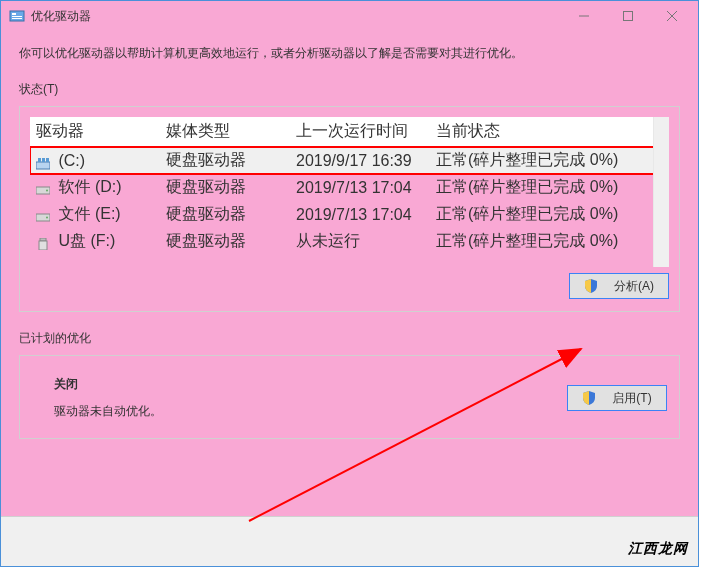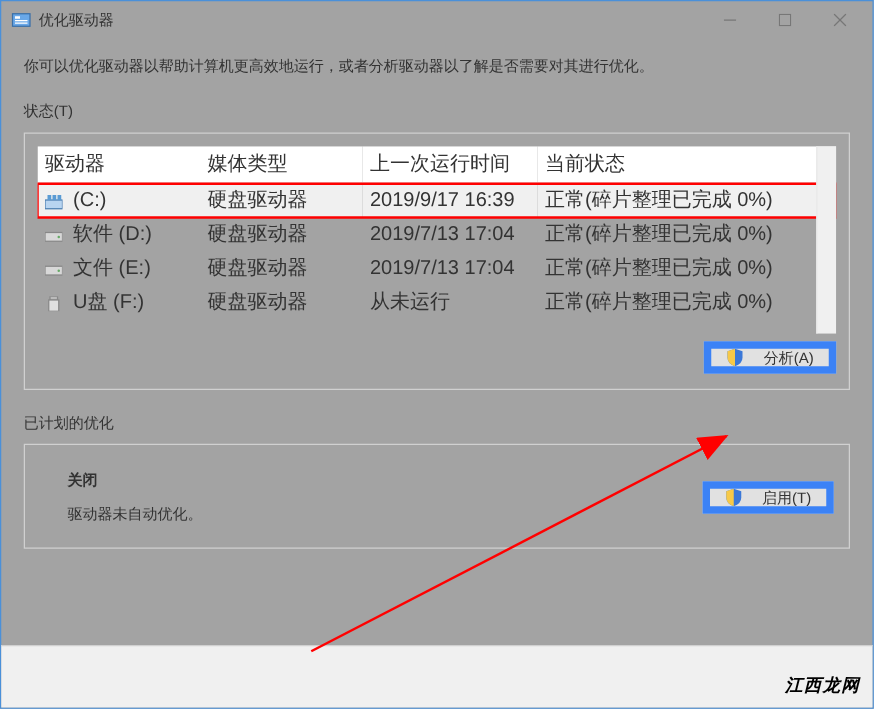--- a/index.html
+++ b/index.html
@@ -1,35 +1,35 @@
 <!DOCTYPE html>
 <html><head>
 <meta charset="utf-8">
 <style>
 * { margin: 0; padding: 0; box-sizing: border-box; font-family: "Microsoft YaHei", "Segoe UI", sans-serif; }
 body { background: #fff; width: 701px; height: 569px; overflow: hidden; position: relative; }
-.window { width: 699px; height: 567px; border: 1px solid #4a90d9; background: #a3a3a3; position: relative; }
+.window { width: 699px; height: 567px; border: 1px solid #4a90d9; background: #f9a8d4; position: relative; }
 .titlebar { height: 30px; display: flex; align-items: center; padding: 0 4px 0 8px; font-size: 12px; color: #333; }
 .titlebar-icon { width: 16px; height: 16px; margin-right: 6px; }
 .titlebar-text { flex: 1; }
 .win-controls { display: flex; }
 .win-ctrl { width: 44px; height: 30px; display: flex; align-items: center; justify-content: center; color: #777; font-size: 12px; cursor: default; }
 .win-ctrl.close { color: #888; }
 .content { padding: 12px 18px 0 18px; font-size: 12px; color: #333; }
 .intro { margin-bottom: 18px; line-height: 1.7; }
 .section-label { margin-bottom: 8px; }
 .panel { border: 1px solid #d0d0d0; padding: 10px 10px 12px 10px; margin-bottom: 12px; }
 .drive-table { width: 100%; border-collapse: collapse; font-size: 16px; }
 .drive-table th { text-align: left; font-weight: normal; padding: 4px 6px; border-bottom: 1px solid #e0e0e0; color: #333; background: #fff; }
 .drive-table td { padding: 3px 6px; color: #333; vertical-align: middle; }
 .drive-table tr.selected td { background: #f0f0f0; }
 .drive-icon { display: inline-block; width: 14px; height: 12px; vertical-align: middle; margin-right: 4px; }
 .table-wrap { height: 150px; overflow: hidden; }
 .button-row { display: flex; justify-content: flex-end; gap: 8px; padding-top: 6px; }
-.btn { min-width: 100px; height: 26px; border: 6px solid #3b82f6; background: #e1e1e1; font-size: 12px; display: inline-flex; align-items: center; justify-content: center; gap: 16px; cursor: default; padding: 0 12px; }
+.btn { min-width: 100px; height: 26px; border: 1px solid #3b82f6; background: #e1e1e1; font-size: 12px; display: inline-flex; align-items: center; justify-content: center; gap: 16px; cursor: default; padding: 0 12px; }
 .btn.highlight { outline: 2px solid #f00; outline-offset: 1px; }
 .shield { width: 14px; height: 14px; }
 .scheduled-section { margin-top: 18px; }
 .scheduled-body { display: flex; align-items: center; padding: 6px 0 0 22px; }
 .scheduled-text { flex: 1; font-size: 12px; }
 .scheduled-text .bold { font-weight: bold; margin-bottom: 10px; }
 .scheduled-text .sub { color: #333; }
 .footer-bar { position: absolute; bottom: 0; left: 0; right: 0; height: 50px; border-top: 1px solid #d0d0d0; background: #f0f0f0; }
 .watermark { position: absolute; right: 10px; bottom: 8px; font-family: "SimHei","Microsoft YaHei",sans-serif; font-size: 14px; font-style: italic; color: #000; font-weight: bold; letter-spacing: 1px; pointer-events: none; }
 .red-box-row { outline: 2px solid #f00; outline-offset: -1px; }

